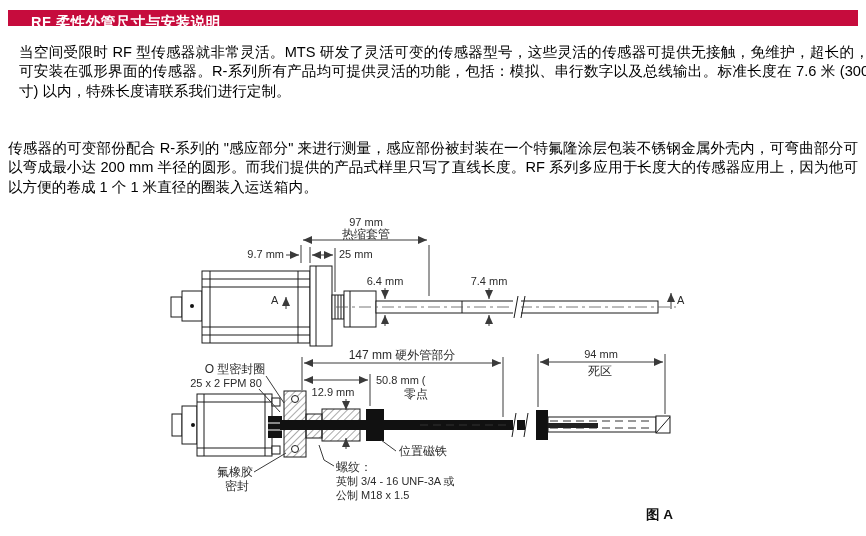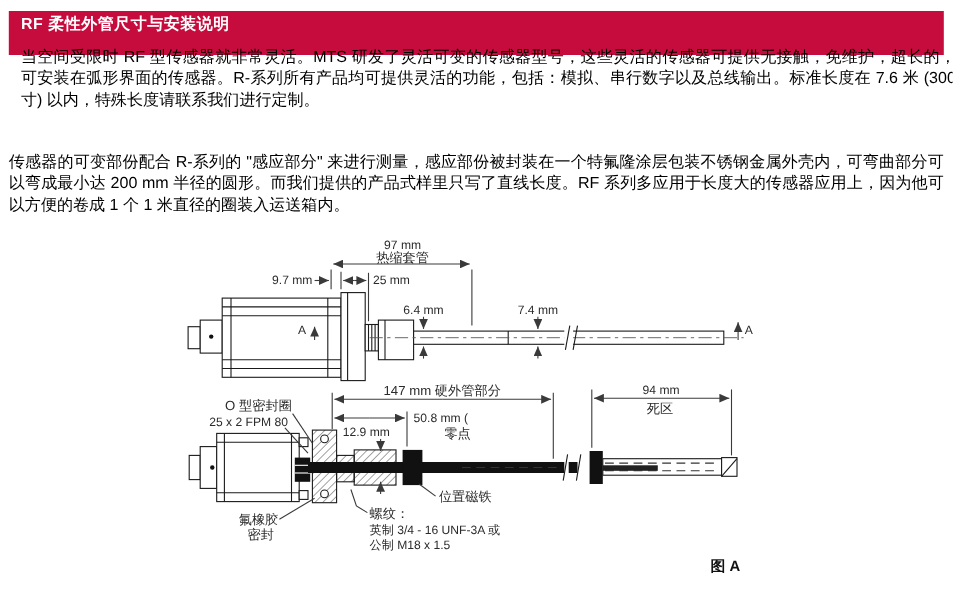--- a/index.html
+++ b/index.html
@@ -1,22 +1,22 @@
 <!DOCTYPE html>
 <html><head>
 <meta charset="utf-8">
 <style>
   html,body { margin:0; padding:0; background:#ffffff; }
   body {
     width:866px; height:536px; position:relative; overflow:hidden;
     font-family:"Liberation Sans", sans-serif; color:#000;
   }
   .header-bar {
-    position:absolute; left:8px; top:10px; width:850px; height:40px;
-    box-sizing:border-box; padding-left:11px;
+    position:absolute; left:8px; top:10px; width:850px; height:16px;
+    box-sizing:border-box; padding-left:23px;
     background:#c60c3d; color:#ffffff;
     font-weight:bold; font-size:14.5px; line-height:24px;
     letter-spacing:0.5px;
   }
   .para {
     position:absolute; left:8px; width:850px;
     font-size:14.6px; line-height:19.3px; text-align:justify;
     color:#000;
   }
   #para1 { top:43px;margin-left:11px; }

